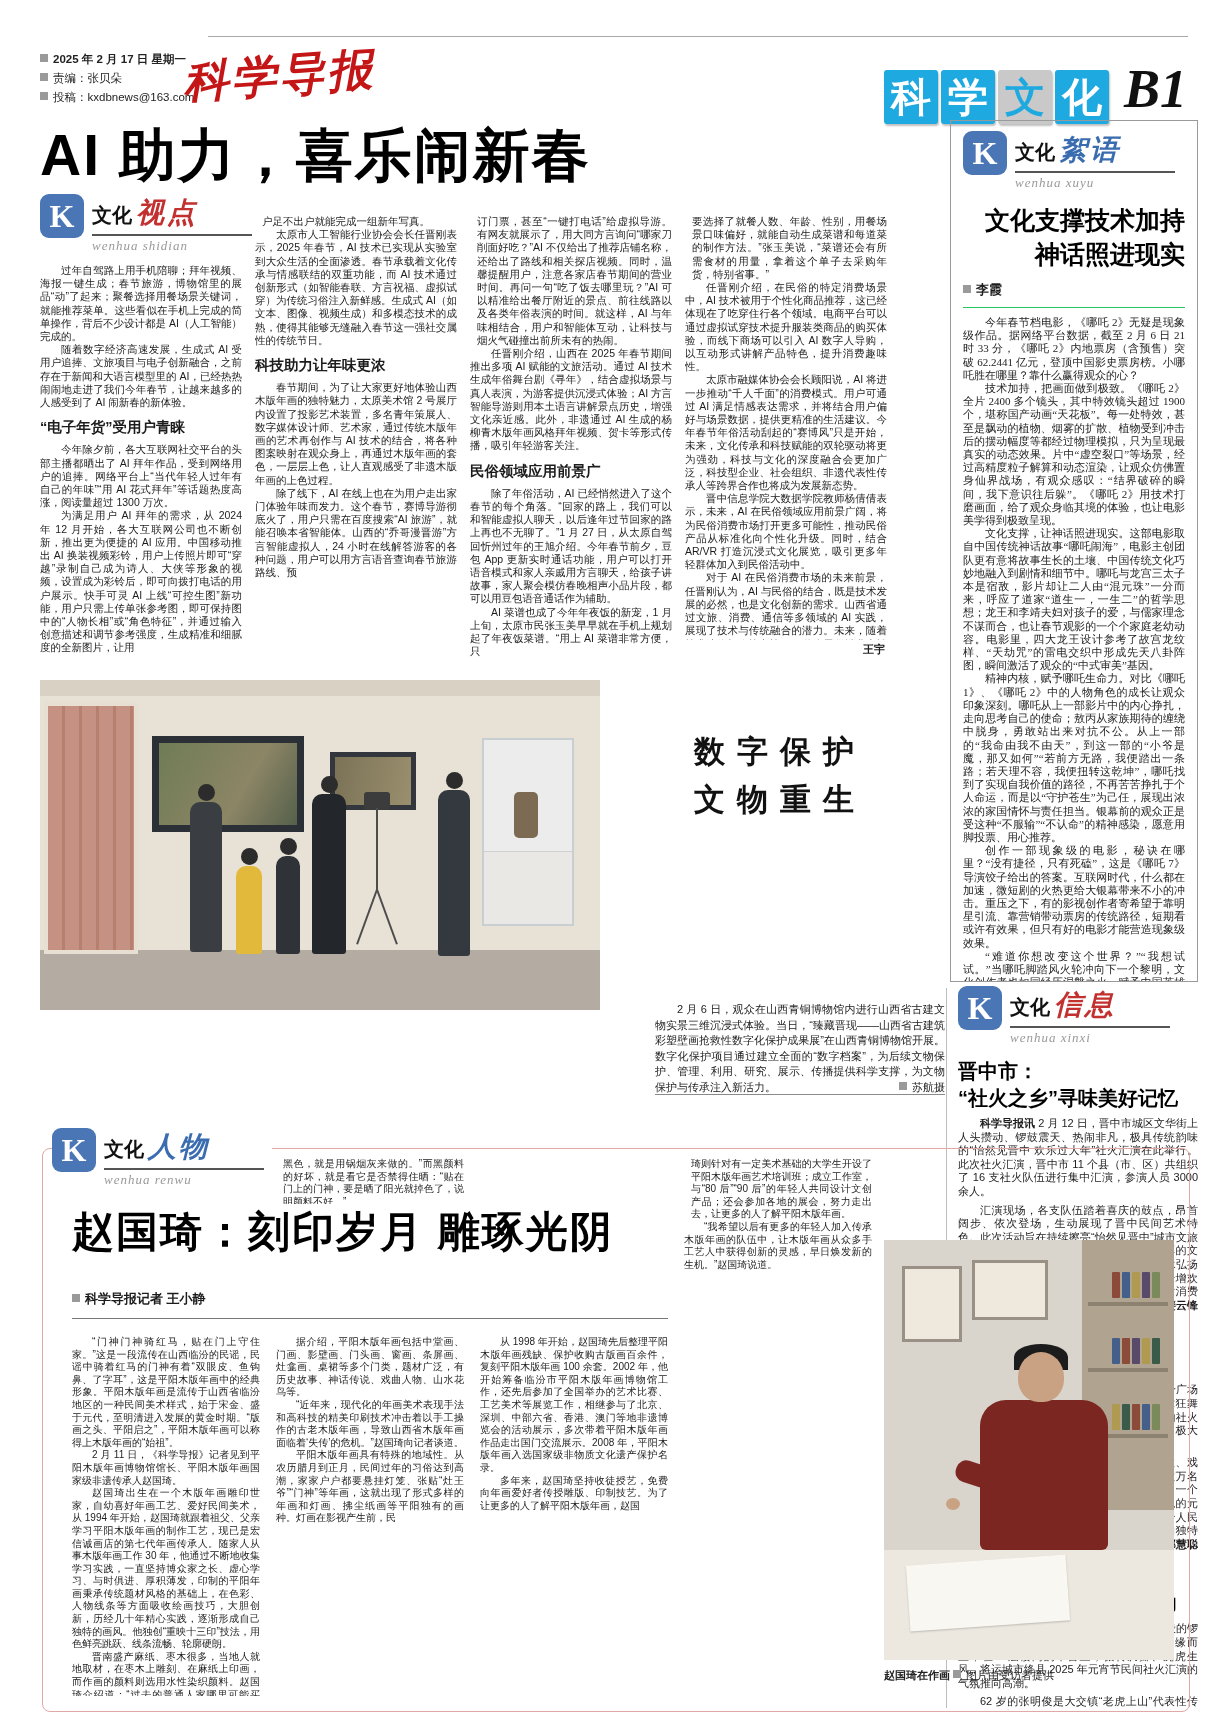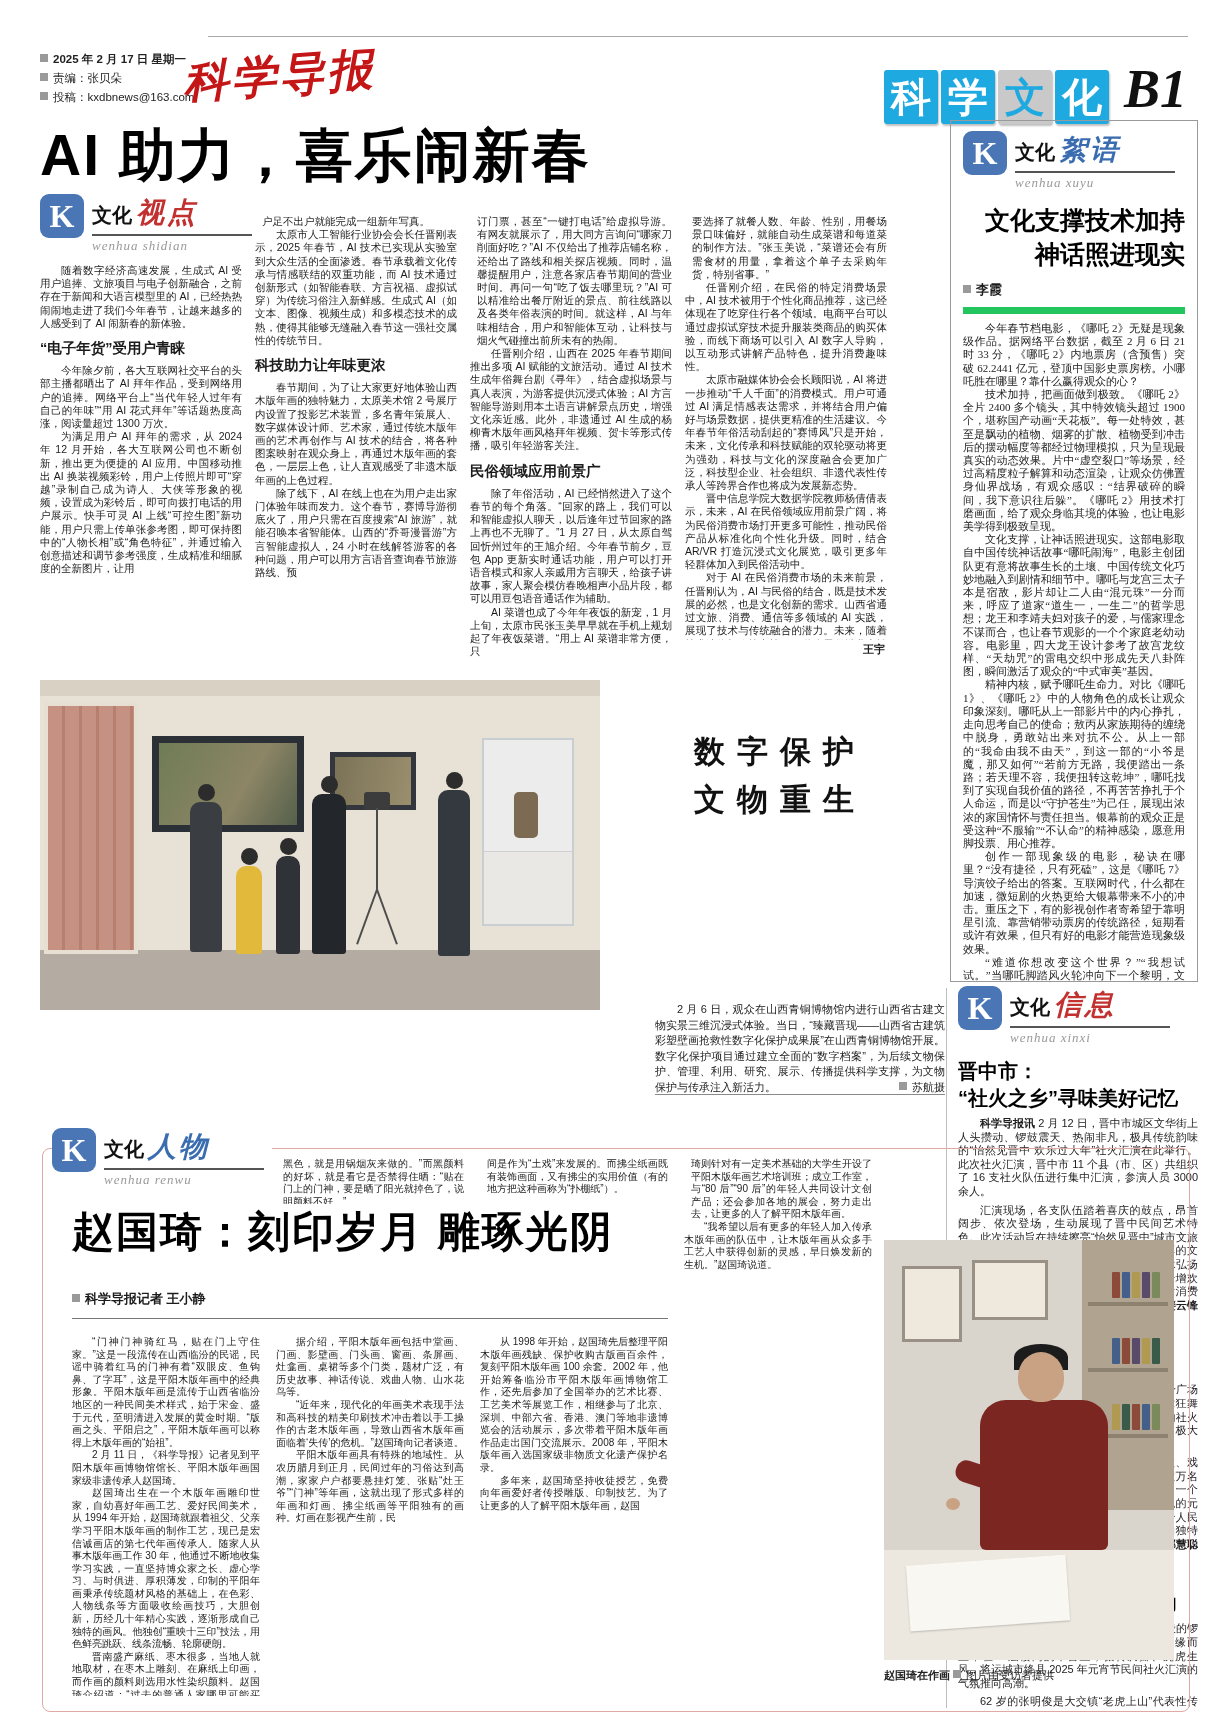--- a/index.html
+++ b/index.html
@@ -62,21 +62,21 @@
   .m-case b{position:absolute;left:30px;top:52px;width:24px;height:46px;background:#7d6a52;border-radius:5px;}
   .m-tripod{position:absolute;left:336px;top:128px;width:2px;height:84px;background:#4c4c4c;}
   .m-tbox{position:absolute;left:324px;top:112px;width:26px;height:18px;background:#3c3c3c;border-radius:3px;}
   .m-leg{position:absolute;width:2px;height:58px;background:#4c4c4c;}
   .person{position:absolute;border-radius:10px 10px 3px 3px;}
   .head{position:absolute;width:17px;height:17px;border-radius:50%;background:#2c2c2c;}
   
   .xuyu{position:absolute;left:950px;top:120px;width:248px;height:862px;border:1px solid #9a9a9a;
         box-sizing:border-box;padding:10px 12px;overflow:hidden;}
   .xu-head{font-size:25px;font-weight:bold;line-height:34px;margin-top:12px;color:#000;text-align:right;}
-  .xu-by{margin:10px 0 8px;font-size:13px;font-weight:bold;border-bottom:7px solid #22c55e;padding-bottom:8px;}
+  .xu-by{margin:10px 0 8px;font-size:13px;font-weight:bold;border-bottom:1px solid #22c55e;padding-bottom:8px;}
   .xu-body p{font-family:"Liberation Serif","DejaVu Serif",serif;font-size:11px;line-height:13.2px;
              text-align:justify;color:#222;}
   
   .vline{position:absolute;left:946px;top:988px;width:1px;height:720px;background:#bdbdbd;}
   .xinxi{position:absolute;left:958px;top:986px;width:240px;height:724px;overflow:hidden;}
   .news{margin-top:12px;}
   .news-title{font-size:20px;font-weight:bold;line-height:27px;color:#000;}
   .news p{font-size:11px;line-height:13.6px;text-align:justify;margin-top:5px;}
   .tag{font-weight:bold;}
   .byl{float:right;font-weight:bold;margin-left:8px;}
@@ -132,20 +132,21 @@
       <div class="kline">
           <span class="kpre">文化</span>
           <span class="kscript red">视点</span>
         </div>
       <div class="kpinyin">wenhua  shidian</div>
     </div>
   </div>
 
   <div class="col jt" style="left:40px;top:264px;height:410px;">
     <div>
+        <p>过年自驾路上用手机陪聊；拜年视频、海报一键生成；春节旅游，博物馆里的展品“动”了起来；聚餐选择用餐场景关键词，就能推荐菜单。这些看似在手机上完成的简单操作，背后不少设计都是 AI（人工智能）完成的。</p>
         <p>随着数字经济高速发展，生成式 AI 受用户追捧、文旅项目与电子创新融合，之前存在于新闻和大语言模型里的 AI，已经热热闹闹地走进了我们今年春节，让越来越多的人感受到了 AI 闹新春的新体验。</p>
       </div>
     <div class="subhead">“电子年货”受用户青睐</div>
     <div>
         <p>今年除夕前，各大互联网社交平台的头部主播都晒出了 AI 拜年作品，受到网络用户的追捧。网络平台上“当代年轻人过年有自己的年味”“用 AI 花式拜年”等话题热度高涨，阅读量超过 1300 万次。</p>
         <p>为满足用户 AI 拜年的需求，从 2024 年 12 月开始，各大互联网公司也不断创新，推出更为便捷的 AI 应用。中国移动推出 AI 换装视频彩铃，用户上传照片即可“穿越”录制自己成为诗人、大侠等形象的视频，设置成为彩铃后，即可向拨打电话的用户展示。快手可灵 AI 上线“可控生图”新功能，用户只需上传单张参考图，即可保持图中的“人物长相”或“角色特征”，并通过输入创意描述和调节参考强度，生成精准和细腻度的全新图片，让用</p>
       </div>
   </div>
 
   <div class="col jt" style="left:255px;top:215px;height:460px;">
@@ -301,25 +302,20 @@
         </div>
       <div class="kpinyin">wenhua  renwu</div>
     </div>
   </div>
 
   <div class="rcol jt cont" style="left:276px;top:1158px;height:46px;">
     <div class="cont">
         <p>黑色，就是用锅烟灰来做的。”而黑颜料的好坏，就是看它是否禁得住晒：“贴在门上的门神，要是晒了阳光就掉色了，说明颜料不好。”</p>
       </div>
   </div>
-  <div class="rcol jt cont" style="left:480px;top:1158px;height:46px;">
-    <div class="cont">
-        <p>间是作为“土戏”来发展的。而拂尘纸画既有装饰画面，又有拂尘的实用价值（有的地方把这种画称为“扑棚纸”）。</p>
-      </div>
-  </div>
   <div class="rcol jt" style="left:684px;top:1158px;height:538px;">
     <div class="cont">
         <p>琦则针对有一定美术基础的大学生开设了平阳木版年画艺术培训班；成立工作室，与“80 后”“90 后”的年轻人共同设计文创产品；还会参加各地的展会，努力走出去，让更多的人了解平阳木版年画。</p>
         <p>“我希望以后有更多的年轻人加入传承木版年画的队伍中，让木版年画从众多手工艺人中获得创新的灵感，早日焕发新的生机。”赵国琦说道。</p>
       </div>
   </div>
 
   <div class="rw-head">赵国琦：刻印岁月  雕琢光阴</div>
   <div class="rw-by"><span class="sq"></span><span>科学导报记者 王小静</span></div>
   <div class="rw-rule"></div>

